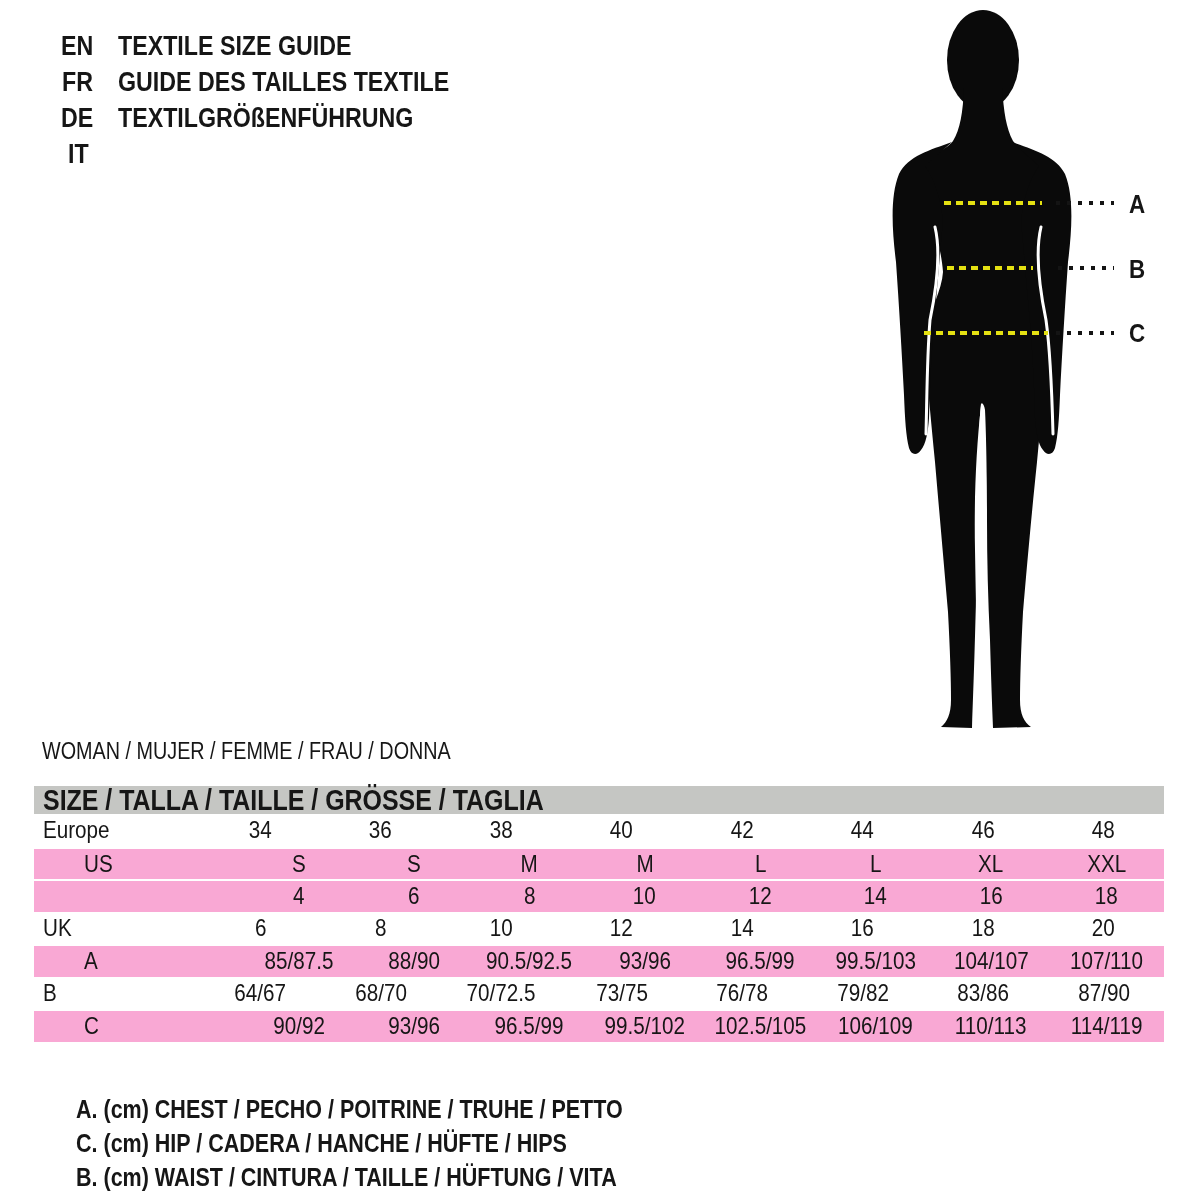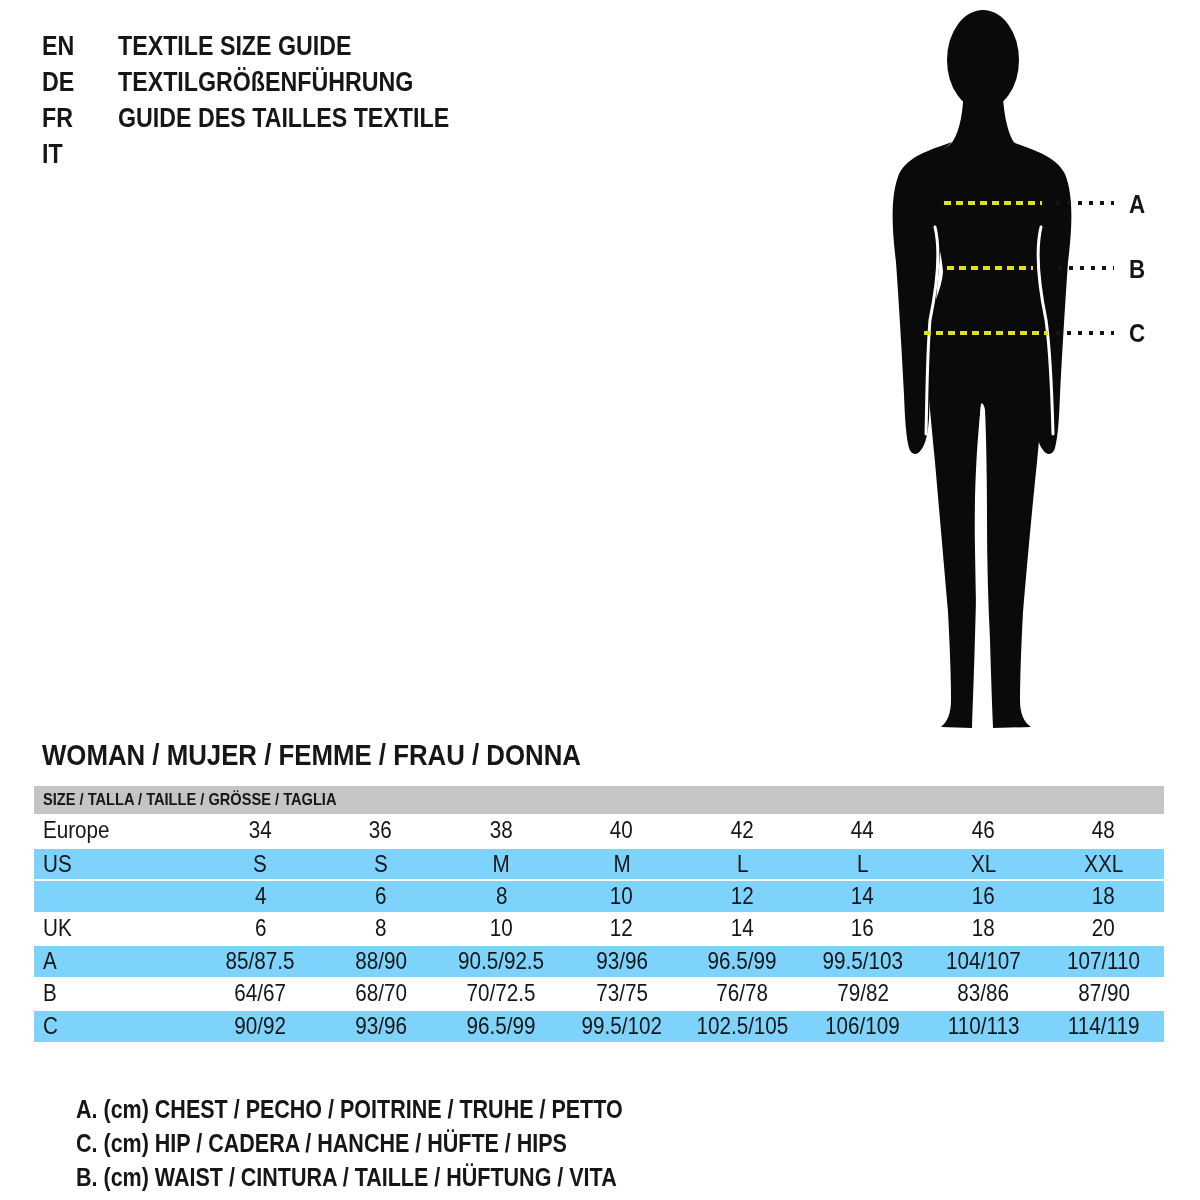--- a/index.html
+++ b/index.html
@@ -9,21 +9,21 @@
     font-family:"Liberation Sans", sans-serif;
     color:#161616;
     -webkit-font-smoothing:antialiased;
   }
   .cond  { display:inline-block; transform:scaleX(0.86); transform-origin:0 50%; white-space:nowrap; }
   .condc { display:inline-block; transform:scaleX(0.86); transform-origin:50% 50%; white-space:nowrap; }
 
   
   .langs { position:absolute; left:42px; top:28px; }
   .lang-row { display:flex; height:36px; align-items:center; font-size:27px; font-weight:bold; }
-  .lang-code { width:76px; }
+  .lang-code { width:76px;text-align:center; }
 
   
   .figure-svg { position:absolute; left:850px; top:0; width:250px; height:740px; z-index:1; }
 
   
   .dash-yellow { position:absolute; height:4px; z-index:3;
     background:repeating-linear-gradient(90deg,#e4e112 0 7px,transparent 7px 12px); }
   .dots-black  { position:absolute; height:4px; z-index:3;
     background:repeating-linear-gradient(90deg,#141414 0 4px,transparent 4px 11px); }
   #dashA { left:944px; top:201px; width:98px; }
@@ -31,52 +31,52 @@
   #dashC { left:924px; top:331px; width:124px; }
   #dotsA { left:1056px; top:201px; width:58px; }
   #dotsB { left:1058px; top:266px; width:56px; }
   #dotsC { left:1056px; top:331px; width:58px; }
   .marker-label { position:absolute; font-size:26px; font-weight:bold; z-index:3; }
   #labA { left:1129px; top:189px; }
   #labB { left:1129px; top:254px; }
   #labC { left:1129px; top:318px; }
 
   
-  .section-title { position:absolute; left:42px; top:738px; font-size:30px; font-weight:bold; }
+  .section-title { position:absolute; left:42px; top:738px; font-size:23px; font-weight:normal; }
 
   
   .size-table { position:absolute; left:34px; top:786px; width:1130px; z-index:2; }
   .thead { height:28px; line-height:28px; background:#c5c6c3; padding-left:9px;
-           font-size:17px; font-weight:bold; }
+           font-size:29px; font-weight:bold; }
   .trow { display:grid; grid-template-columns:166px repeat(8,1fr);
           height:32.5px; align-items:center; font-size:24px; font-weight:normal;
           box-sizing:border-box; }
-  .trow.shaded { background:#7dd3fc; border-top:2px solid #ffffff; }
+  .trow.shaded { background:#f9a8d4; border-top:2px solid #ffffff;padding-left:41px; }
   .tcell { text-align:center; overflow:visible; }
   .tcell.rlabel { text-align:left; padding-left:9px; }
 
   
   .legend { position:absolute; left:42px; top:1092px; font-size:25px; font-weight:bold;margin-left:34px; }
   .legend-line { height:34px; line-height:34px; }
 </style>
 </head>
 <body>
 
 <div class="langs">
   <div class="lang-row">
     <div class="lang-code"><span class="cond">EN</span></div>
     <div><span class="cond">TEXTILE SIZE GUIDE</span></div>
   </div>
   <div class="lang-row">
+    <div class="lang-code"><span class="cond">FR</span></div>
+    <div><span class="cond">GUIDE DES TAILLES TEXTILE</span></div>
+  </div>
+  <div class="lang-row">
     <div class="lang-code"><span class="cond">DE</span></div>
     <div><span class="cond">TEXTILGRÖßENFÜHRUNG</span></div>
-  </div>
-  <div class="lang-row">
-    <div class="lang-code"><span class="cond">FR</span></div>
-    <div><span class="cond">GUIDE DES TAILLES TEXTILE</span></div>
   </div>
   <div class="lang-row">
     <div class="lang-code"><span class="cond">IT</span></div>
   </div>
 </div>
 
 <svg class="figure-svg" viewBox="850 0 250 740" aria-hidden="true">
   <g fill="#0a0a0a" stroke="none">
     <ellipse cx="983" cy="60" rx="36" ry="50"></ellipse>
 

